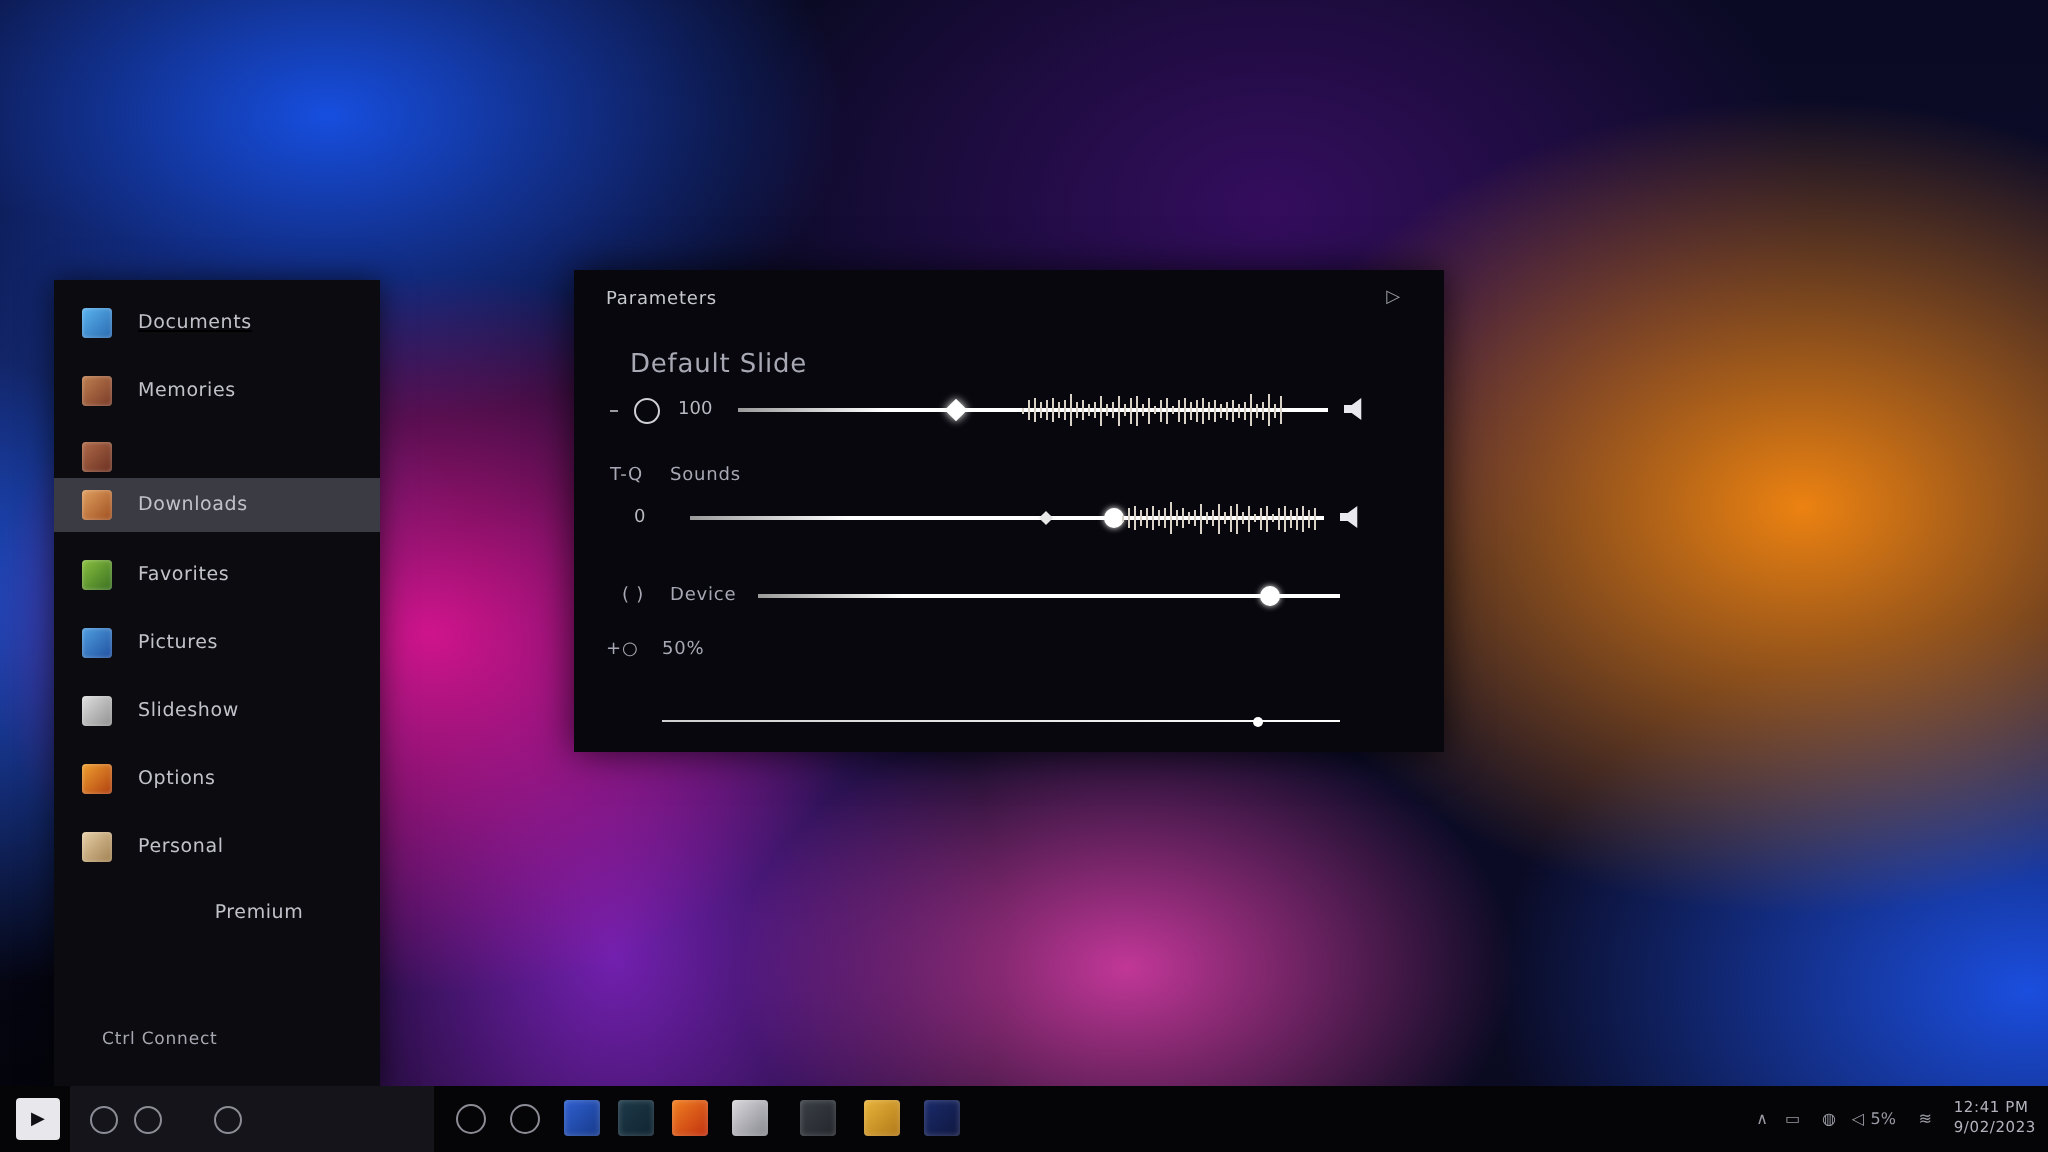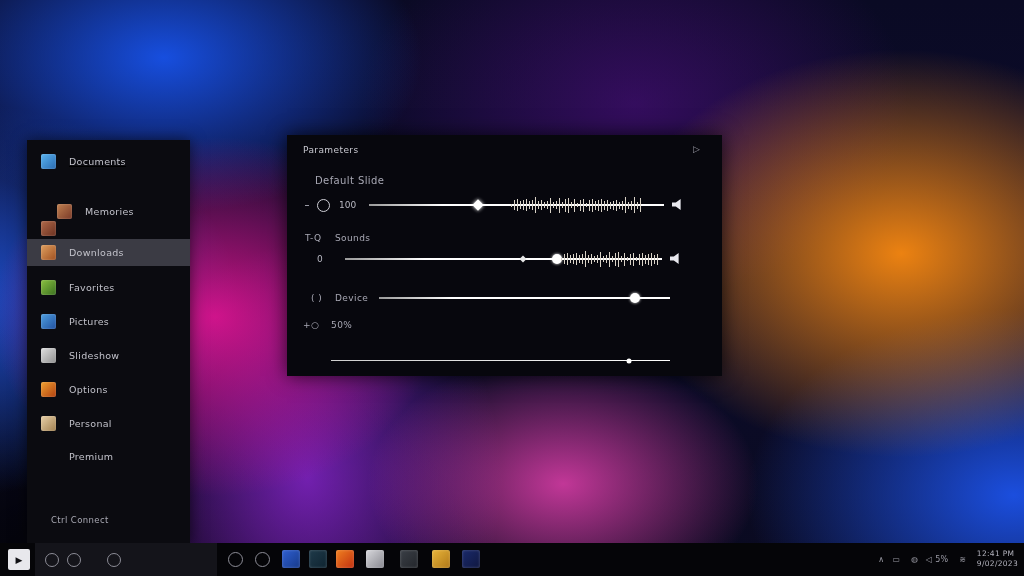--- a/index.html
+++ b/index.html
@@ -29,21 +29,21 @@
     box-shadow:inset 0 0 2px rgba(255,255,255,.35);}
   .slabel{margin-left:13px;font-size:9.5px;color:#c2c2ca;letter-spacing:.3px;white-space:nowrap;}
   .slabel.noicon{margin-left:42px;}
   .sfooter{position:absolute;left:14px;bottom:18px;font-size:8.5px;color:#a8a8b2;letter-spacing:.4px;padding-left:10px;}
 
   
   .panel{position:absolute;left:287px;top:135px;width:435px;height:241px;
     background:#07070d;box-shadow:0 0 18px rgba(0,0,0,.7);}
   .ptitle{position:absolute;left:16px;top:10px;font-size:9px;color:#c8c8d0;letter-spacing:.4px;}
   .picon{position:absolute;right:22px;top:9px;font-size:9px;color:#9a9aa4;}
-  .psub{position:absolute;left:28px;top:40px;font-size:10px;color:#a8a8b4;letter-spacing:.4px;}
+  .psub{position:absolute;left:28px;top:40px;font-size:13px;color:#a8a8b4;letter-spacing:.4px;}
 
   .srow{position:absolute;left:0;width:100%;height:16px;}
   .rowlabel{position:absolute;font-size:9px;color:#a8a8b4;letter-spacing:.4px;}
   .rowval{position:absolute;font-size:9px;color:#b8b8c2;}
   .ringicon{position:absolute;width:11px;height:11px;border:1.4px solid #cfcfd6;border-radius:50%;}
   .dash{position:absolute;width:4px;height:1px;background:#9a9aa4;}
   .track{position:absolute;height:2px;background:linear-gradient(90deg,#9a9a9a,#ffffff 25%,#ffffff);}
   .track.thin{height:1px;background:linear-gradient(90deg,#cfcfcf,#ffffff);}
   .handle{position:absolute;top:50%;transform:translate(-50%,-50%);background:#fff;}
   .handle.round{width:10px;height:10px;border-radius:50%;box-shadow:0 0 3px #fff;}
@@ -77,21 +77,21 @@
 <body>
 
 <div class="stage">
   <div class="desktop"></div>
 
   <div class="sidebar">
       <div class="sitem" style="top: 8px; text-decoration: underline;">
         <span class="sicon" style="background: linear-gradient(135deg, rgb(90, 180, 240), rgb(42, 106, 176));"></span>
         <span class="slabel">Documents</span>
       </div>
-      <div class="sitem" style="top: 58px; padding-left: 16px;">
+      <div class="sitem" style="top: 42px;">
         <span class="sicon" style="background: linear-gradient(135deg, rgb(192, 128, 80), rgb(122, 58, 40));"></span>
         <span class="slabel">Memories</span>
       </div>
       <div class="sitem" style="top: 75px;">
         <span class="sicon" style="background: linear-gradient(135deg, rgb(176, 106, 74), rgb(106, 48, 32));"></span>
       </div>
       <div class="sitem active" style="top: 99px;">
         <span class="sicon" style="background: linear-gradient(135deg, rgb(224, 160, 96), rgb(160, 80, 32));"></span>
         <span class="slabel">Downloads</span>
       </div>
@@ -108,21 +108,21 @@
         <span class="slabel">Slideshow</span>
       </div>
       <div class="sitem" style="top: 270px;">
         <span class="sicon" style="background: linear-gradient(135deg, rgb(232, 208, 168), rgb(160, 128, 80));"></span>
         <span class="slabel">Personal</span>
       </div>
       <div class="sitem" style="top: 236px;">
         <span class="sicon" style="background: linear-gradient(135deg, rgb(240, 160, 48), rgb(176, 64, 16));"></span>
         <span class="slabel">Options</span>
       </div>
-      <div class="sitem" style="top: 303px;">
+      <div class="sitem" style="top: 303px; justify-content: center;">
         <span class="slabel noicon">Premium</span>
       </div>
       <div class="sfooter">Ctrl   Connect</div>
     </div>
 
   <div class="panel">
     <div class="ptitle">Parameters</div>
     <div class="picon">▷</div>
     <div class="psub">Default Slide</div>
 

